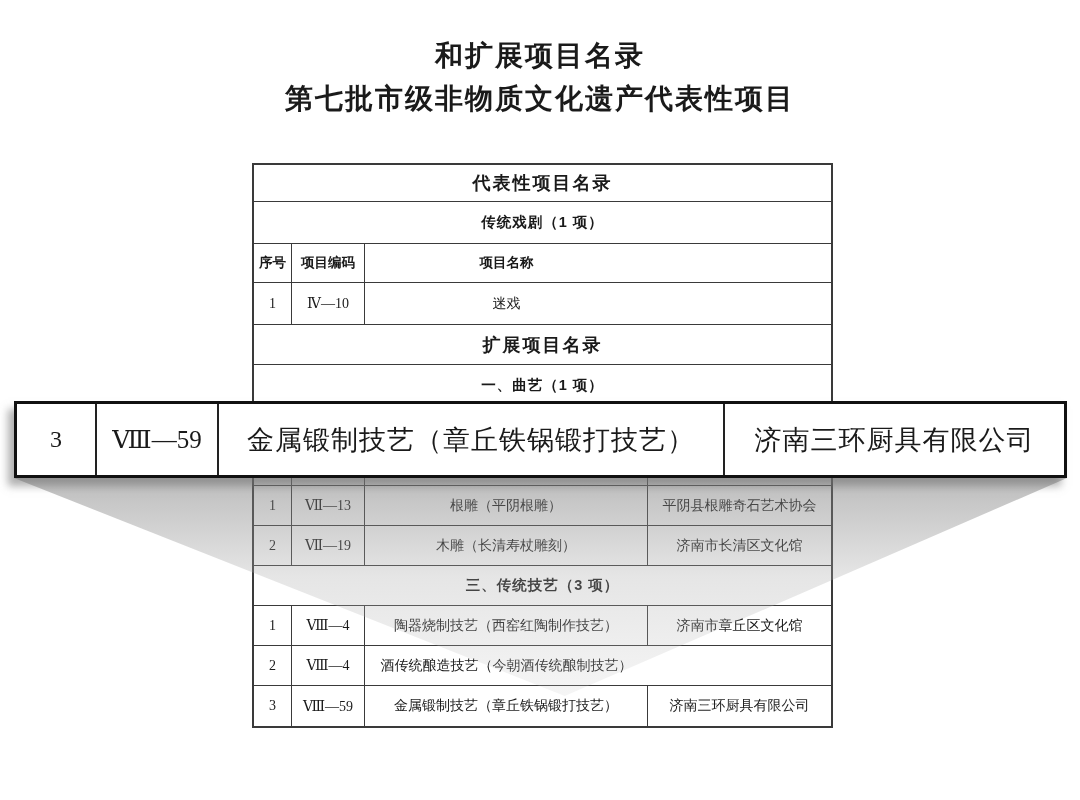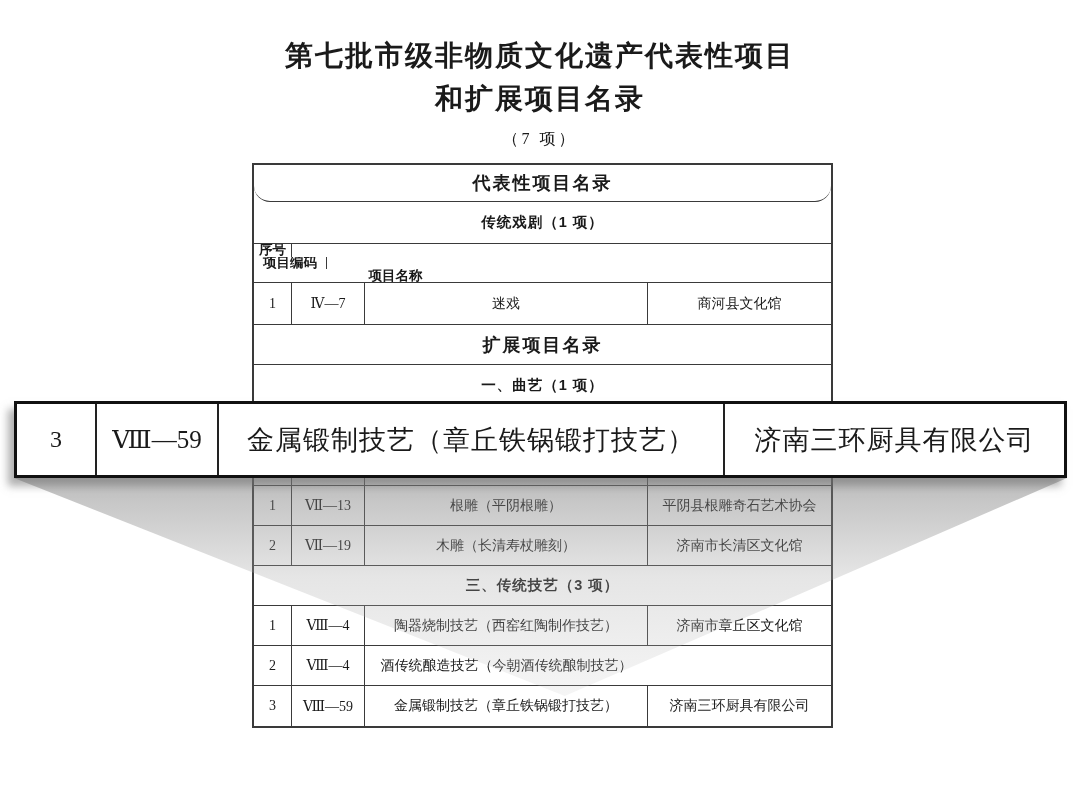--- a/index.html
+++ b/index.html
@@ -24,21 +24,21 @@
     display:flex;align-items:center;justify-content:center;text-align:center;
     padding:0 2px;overflow:hidden;
   }
   .cell:last-child{border-right:none;}
   .c0{width:38px;}.c1{width:73px;}.c2{width:283px;}.c3{flex:1;}
   .full{flex:1;display:flex;align-items:center;justify-content:center;text-align:center;}
   .r-title .full{font-family:"Liberation Sans","DejaVu Sans",sans-serif;font-weight:bold;font-size:18px;letter-spacing:2px;}
   .r-section .full{font-family:"Liberation Sans","DejaVu Sans",sans-serif;font-weight:bold;font-size:14.5px;letter-spacing:1px;}
   .r-header .cell{font-family:"Liberation Sans","DejaVu Sans",sans-serif;font-weight:bold;font-size:13.5px;}
   .r-data .cell{font-size:14px;}
-  .h37{height:37px;border-radius:16px;}.h39{height:39px;flex-direction:column;}.h40{height:40px;}.h41{height:41px;}.h42{height:42px;}.h80{height:80px;}
+  .h37{height:37px;}.h39{height:39px;}.h40{height:40px;}.h41{height:41px;}.h42{height:42px;}.h80{height:80px;}
 
   
   .beam{
     position:absolute;left:14px;top:478px;width:1053px;height:218px;z-index:5;pointer-events:none;
     clip-path:polygon(0 0,100% 0,52.3% 100%);
     background:linear-gradient(180deg,rgba(118,118,118,0.48) 0%,rgba(170,170,170,0.30) 45%,rgba(200,200,200,0.18) 100%);
   }
 
   
   .callout{
@@ -53,46 +53,44 @@
   .callout .cc:last-child{border-right:none;}
   .k0{width:80px;font-size:24px;}
   .k1{width:122px;font-size:25px;}
   .k2{width:506px;font-size:27px;letter-spacing:1px;}
   .k3{flex:1;font-size:27px;letter-spacing:1px;}
 </style>
 </head>
 <body>
 
 <div class="doc-title">
+  <div class="line">和扩展项目名录</div>
   <div class="line">第七批市级非物质文化遗产代表性项目</div>
-  <div class="line">和扩展项目名录</div>
-  <div class="count">（7 项）</div>
 </div>
 
 <div class="main-table">
 
   <div class="row r-title h37">
     <div class="full">代表性项目名录</div>
   </div>
 
   <div class="row r-section h42">
     <div class="full">传统戏剧（1 项）</div>
   </div>
 
   <div class="row r-header h39">
     <div class="cell c0">序号</div>
     <div class="cell c1">项目编码</div>
     <div class="cell c2">项目名称</div>
   </div>
 
   <div class="row r-data h42">
     <div class="cell c0">1</div>
-    <div class="cell c1">Ⅳ—7</div>
+    <div class="cell c1">Ⅳ—10</div>
     <div class="cell c2">迷戏</div>
-    <div class="cell c3">商河县文化馆</div>
   </div>
 
   <div class="row r-title h40">
     <div class="full">扩展项目名录</div>
   </div>
 
   <div class="row r-section h41">
     <div class="full">一、曲艺（1 项）</div>
   </div>
 

